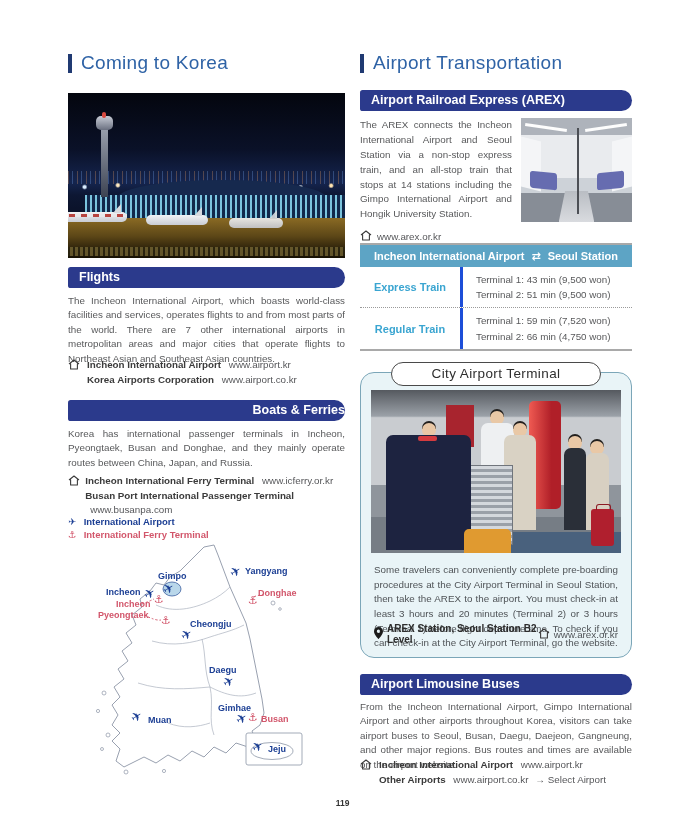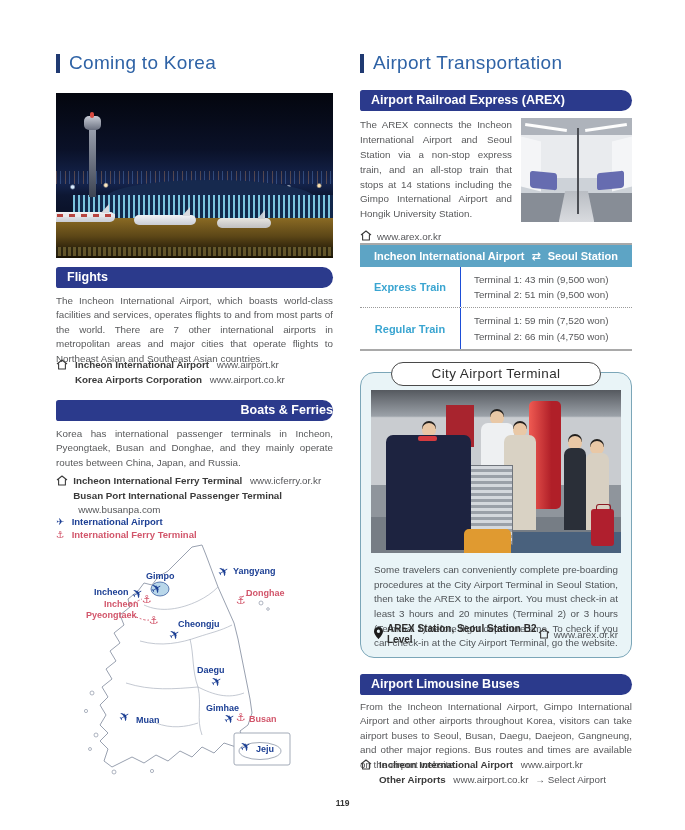--- a/index.html
+++ b/index.html
@@ -89,21 +89,21 @@
   .p2-wall.r{right:0;transform:skewY(-14deg);}
   .p2-pole{position:absolute;left:50%;top:10%;bottom:8%;width:2px;background:#4c4f55;}
   .p2-floor{position:absolute;bottom:0;left:34%;width:32%;height:30%;background:linear-gradient(#b9bdc3,#d9dbdf);
      clip-path:polygon(18% 0,82% 0,100% 100%,0 100%);}
   
   .ttable{position:absolute;left:0;top:243px;width:272px;border-top:2px solid #a9a9a9;border-bottom:2px solid #a9a9a9;}
   .thead{height:22px;background:#5da4c5;color:#fff;font-size:11px;font-weight:bold;
      display:flex;align-items:center;justify-content:center;gap:7px;}
   .trow{display:flex;min-height:39px;}
   .trow .lab{width:100px;display:flex;align-items:center;justify-content:center;
-     color:#3aa5d1;font-size:11px;font-weight:bold;border-right:1px solid #1d4ed8;}
+     color:#3aa5d1;font-size:11px;font-weight:bold;border-right:3px solid #1d4ed8;}
   .trow .val{flex:1;padding:5px 0 5px 13px;font-size:9.8px;line-height:1.55;color:#58595b;
      display:flex;flex-direction:column;justify-content:center;}
   .tdots{border-top:1.3px dotted #9a9a9a;}
   
   .catbox{position:absolute;left:0;top:372px;width:272px;height:286px;background:#e9f4f7;
      border:1.4px solid #7ba6b8;border-radius:14px;box-sizing:border-box;}
   .catpill{position:absolute;left:50%;top:-11px;transform:translateX(-50%);width:208px;height:22px;
      background:#fff;border:1.4px solid #4a4a4a;border-radius:13px;text-align:center;
      font-size:13.5px;color:#2e2e2e;line-height:21px;letter-spacing:.4px;}
   .catphoto{position:absolute;left:10px;top:17px;width:250px;height:163px;overflow:hidden;
@@ -138,21 +138,21 @@
   .catloc{font-weight:bold;color:#2e2e2e;margin-left:4px;}
   .catlink{margin-left:auto;display:flex;align-items:center;gap:4px;color:#4f5357;font-size:9.8px;}
   
   .pageno{position:absolute;left:0;right:0;top:798px;text-align:center;font-size:8.5px;font-weight:bold;color:#333;}
 </style>
 </head>
 <body>
 
 <div id="page">
 
-  <div class="col" style="left:56px;width:277px;height:830px;">
+  <div class="col" style="left:68px;width:277px;height:830px;">
 
     <div class="pgtitle" style="left:0;top:52px;">
       <span class="bar"></span>
       <span class="txt">Coming to Korea</span>
     </div>
 
     <div class="photo1">
       <div class="p1-skyline"></div>
       <div class="p1-lights"></div>
       <div class="p1-roof"></div>

